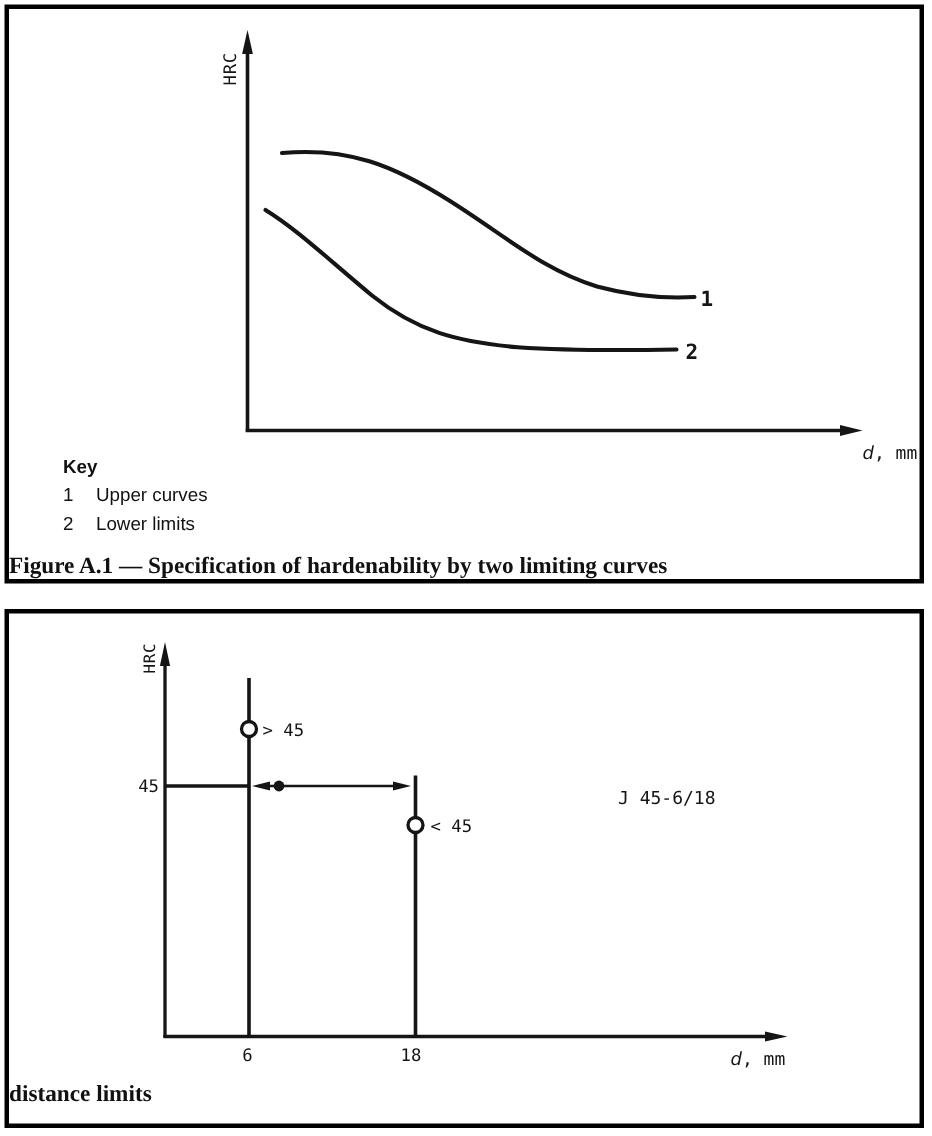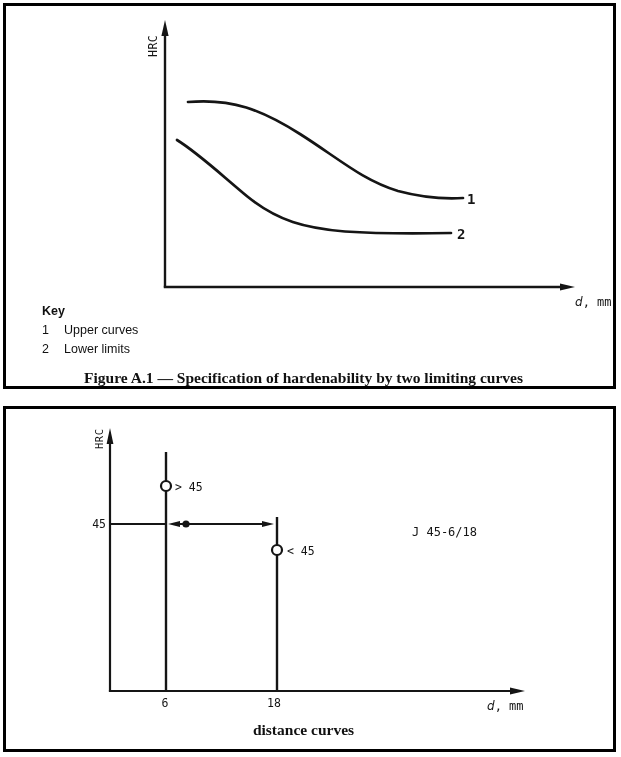--- a/index.html
+++ b/index.html
@@ -8,21 +8,21 @@
   .figure-box{position:absolute;left:3px;width:613px;border:3px solid #000;box-sizing:border-box;background:#fff;}
   #box1{top:3px;height:386px;}
   #box2{top:406px;height:346px;}
   .figure-box svg{position:absolute;left:0;top:0;display:block;}
   svg text{fill:#151515;}
   .tech{font-family:"DejaVu Sans Mono",monospace;}
   .key-block{position:absolute;left:36px;top:296px;font-size:12.5px;line-height:19px;color:#111;}
   .key-title{font-weight:bold;}
   .key-row{display:flex;}
   .key-num{width:22px;}
-  .caption{position:absolute;left:0;right:12px;text-align:center;
+  .caption{position:absolute;left:0;right:12px;text-align:left;
            font-family:"Liberation Serif",serif;font-weight:bold;font-size:15.5px;color:#111;}
   #caption-a1{top:363px;}
   #caption-a2{top:312px;line-height:17.5px;}
 </style>
 </head>
 <body>
 
 <div class="page">
 
   <div class="figure-box" id="box1">
@@ -89,17 +89,17 @@
       <text class="tech" x="287" y="554.5" font-size="11.5">&lt; 45</text>
       <text class="tech" x="412" y="536" font-size="12">J 45-6/18</text>
       <text class="tech" x="165" y="707" font-size="11.5" text-anchor="middle">6</text>
       <text class="tech" x="274" y="707" font-size="11.5" text-anchor="middle">18</text>
       <text class="tech" font-size="12">
         <tspan x="487" y="710" font-style="italic" font-family="DejaVu Sans,sans-serif">d</tspan><tspan>, mm</tspan>
       </text>
     </svg>
 
     <div class="caption" id="caption-a2">
-      <div>distance curves</div>
+      <div>distance limits</div>
     </div>
   </div>
 
 </div>
 
 </body></html>

